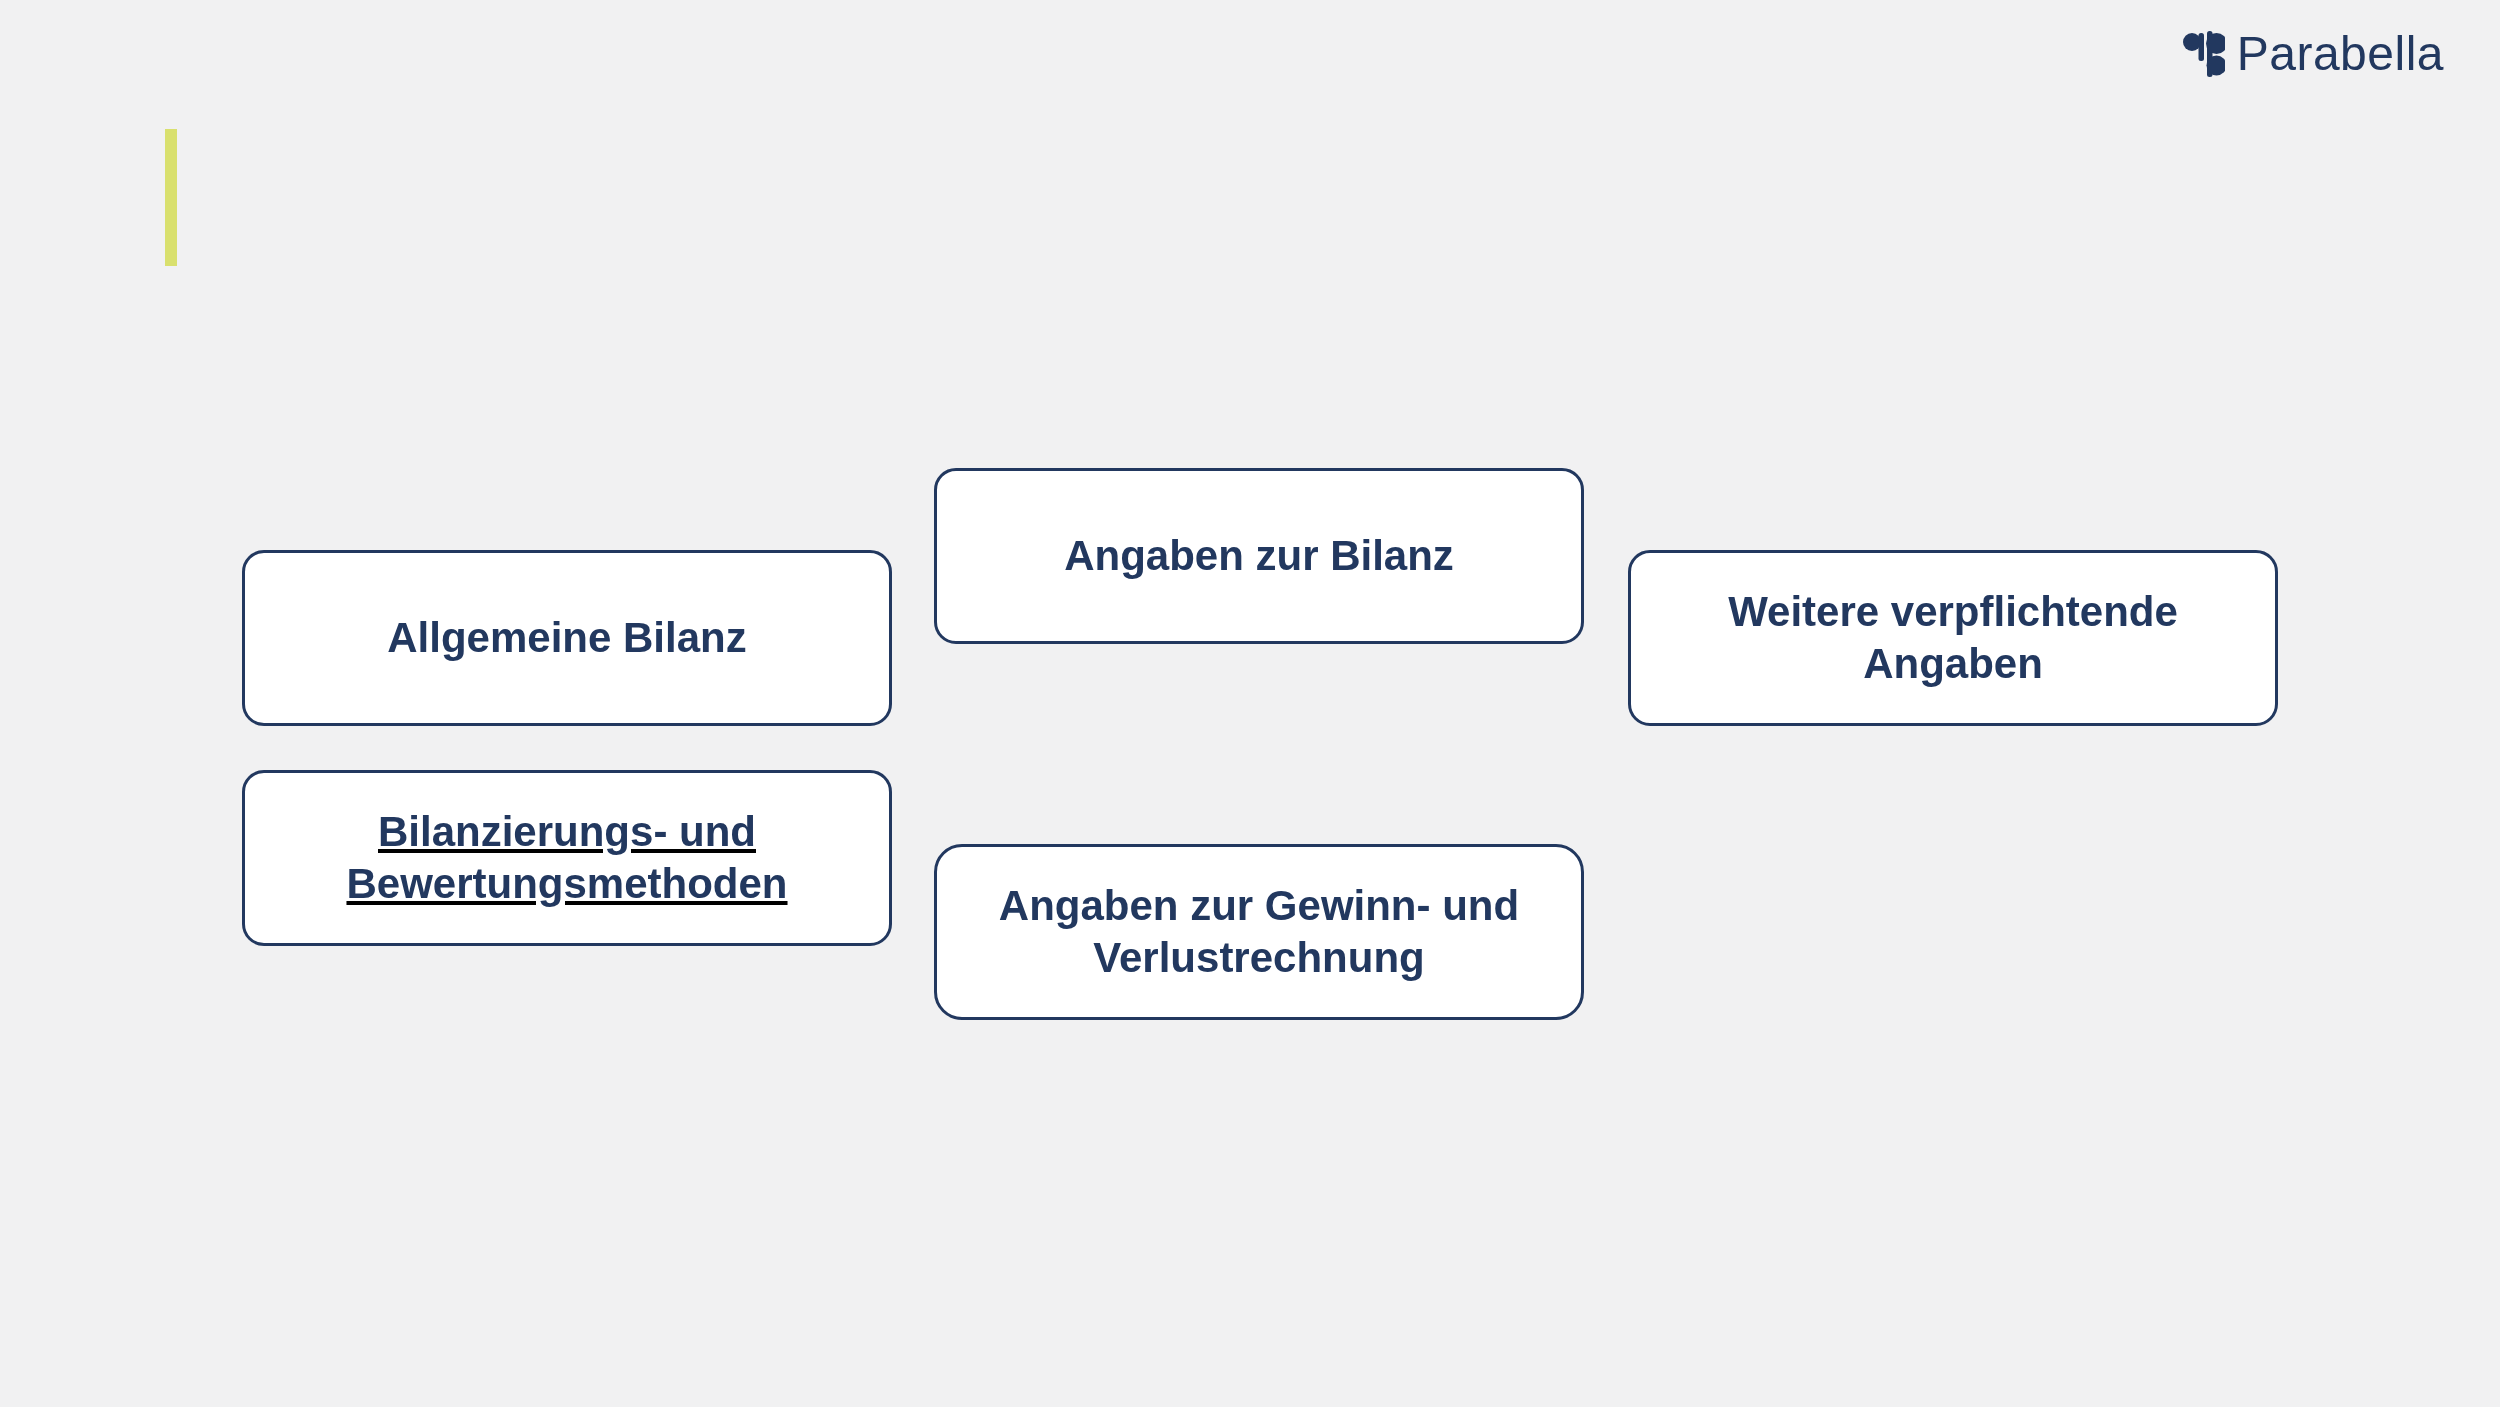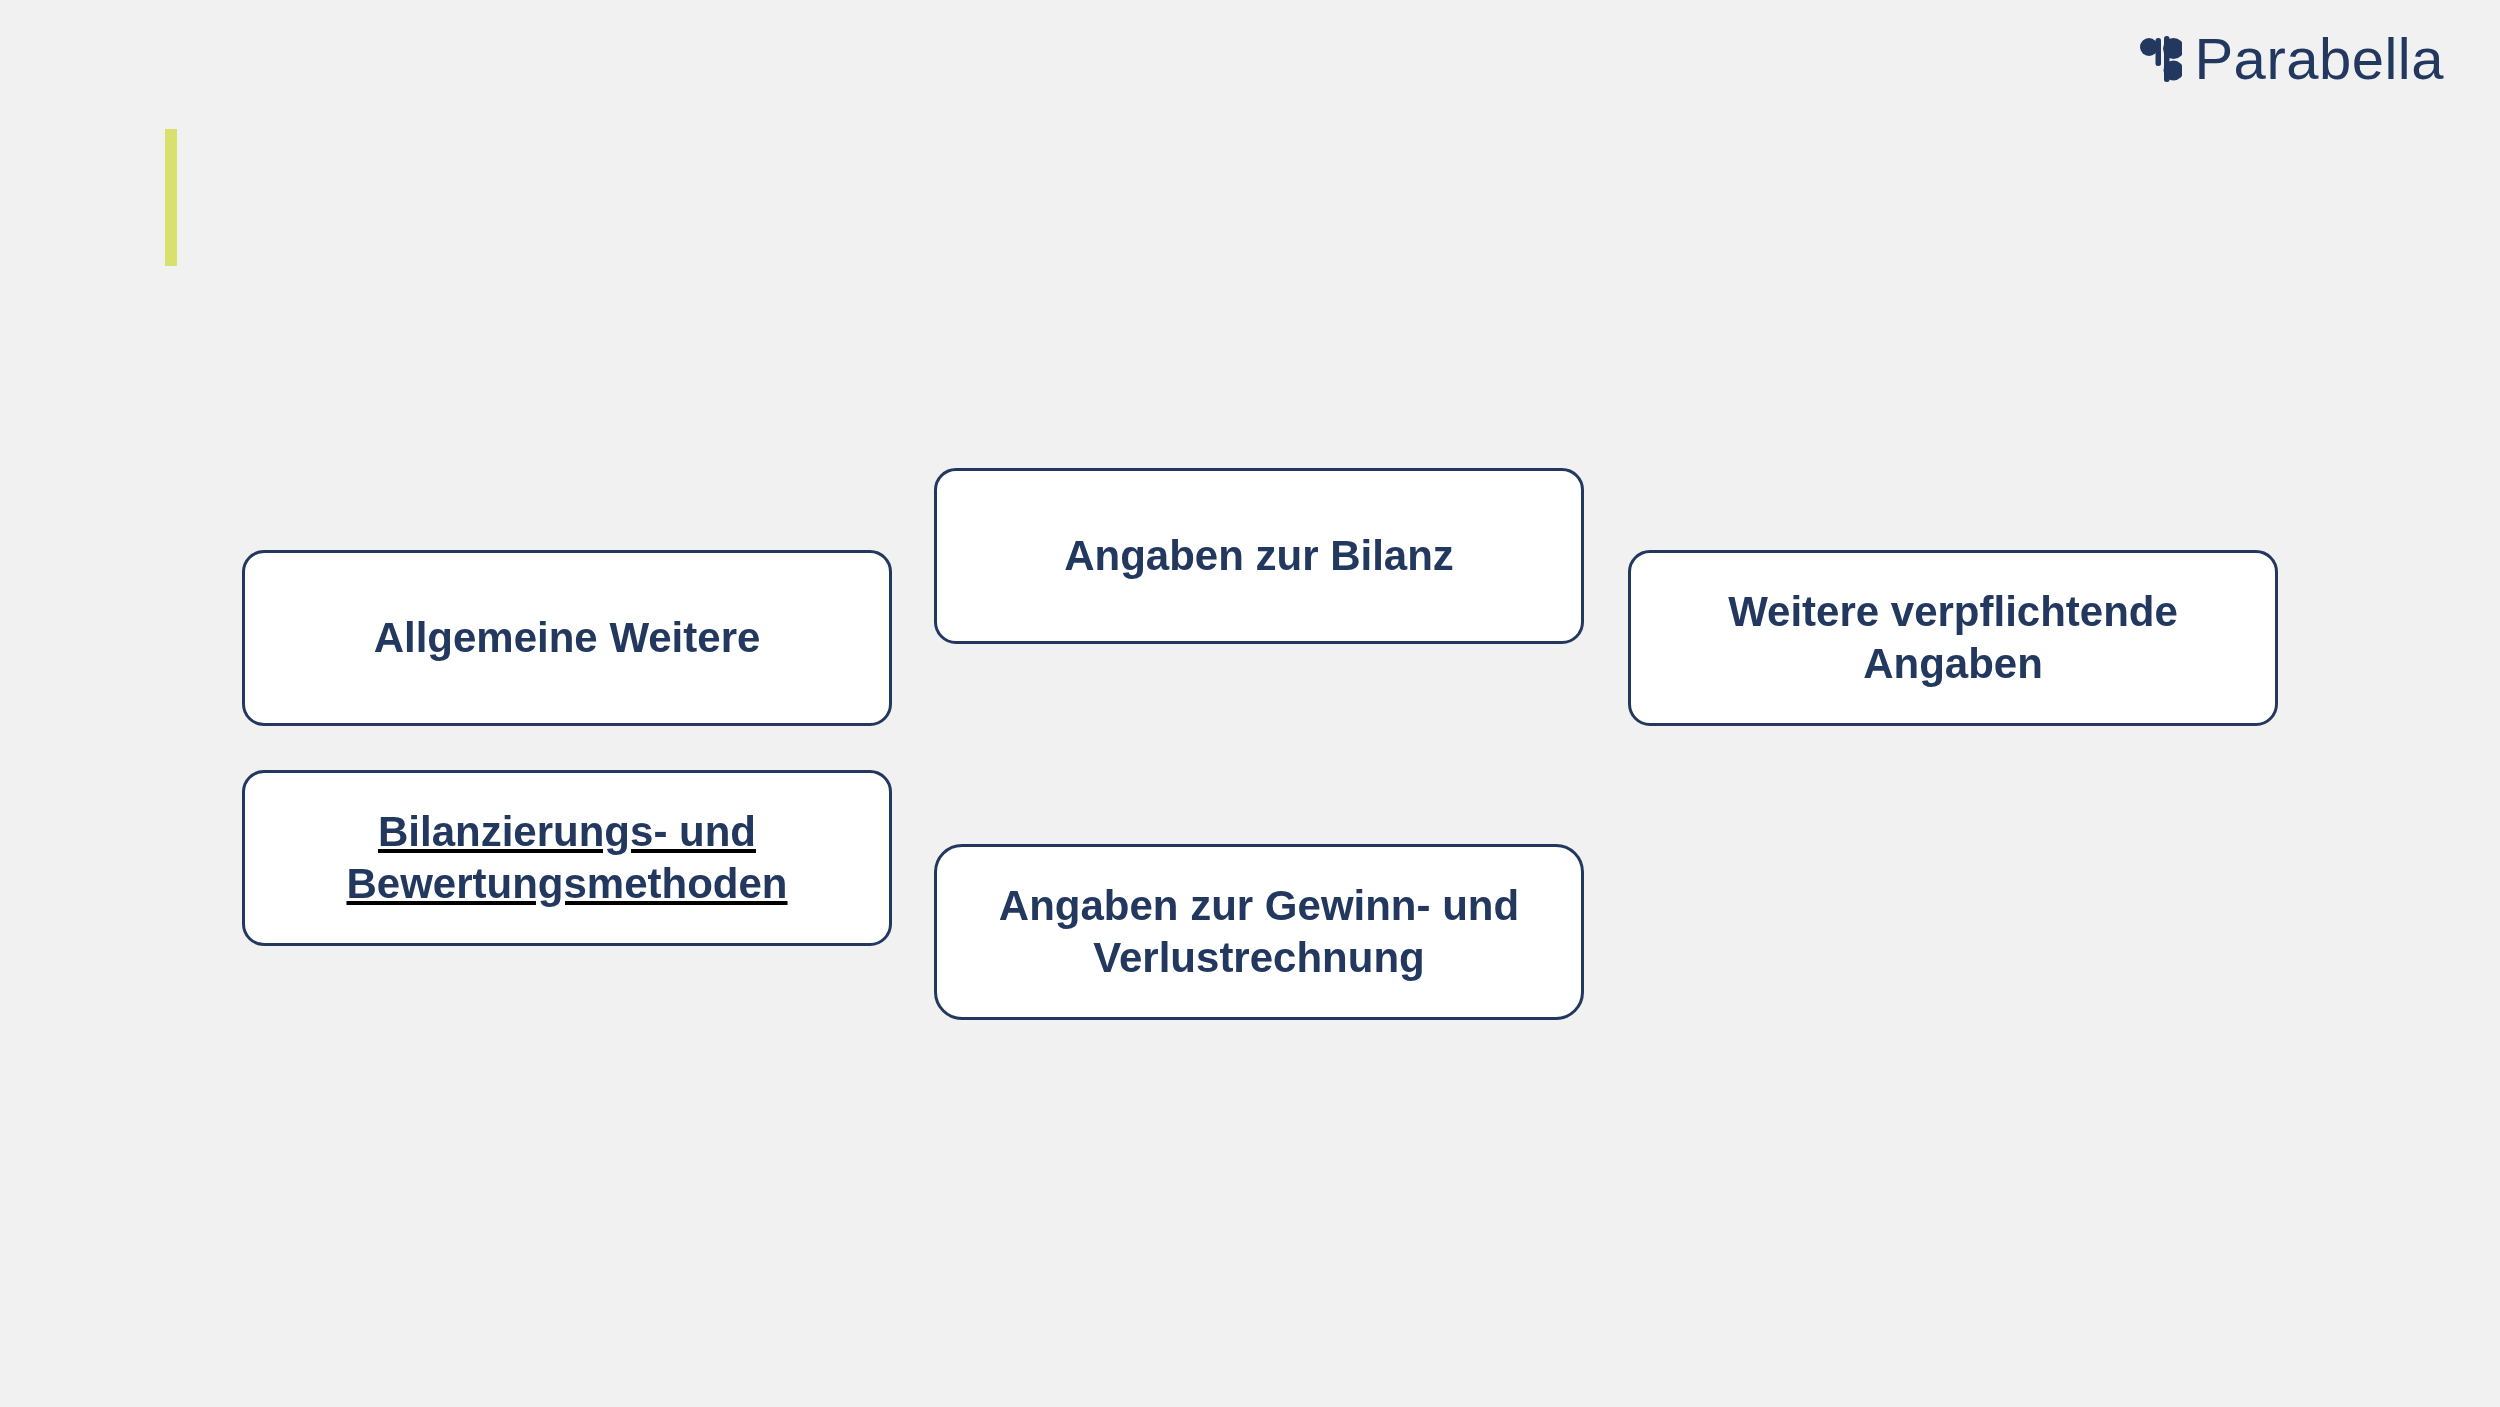--- a/index.html
+++ b/index.html
@@ -29,21 +29,21 @@
     position: absolute;
     top: 30px; right: 56px;
     display: flex;
     align-items: center;
     gap: 12px;
     color: var(--navy);
   }
   .logo-mark { width: 42px; height: 46px; display: block; }
   .logo-mark * { fill: var(--navy); }
   .logo-text {
-    font-size: 58px;
+    font-size: 48px;
     font-weight: 500;
     letter-spacing: 0.5px;
     color: var(--navy);
     line-height: 1;
   }
   .card {
     position: absolute;
     width: 650px; height: 176px;
     background: var(--card-bg);
     border: 3px solid var(--navy);
@@ -79,21 +79,21 @@
       <circle cx="9" cy="11" r="9"></circle>
       <rect x="15.5" y="2" width="5.5" height="28" rx="2.5"></rect>
       <rect x="24" y="0" width="5.5" height="46" rx="2.5"></rect>
       <circle cx="33.5" cy="12.5" r="10.5"></circle>
       <circle cx="33.5" cy="34.5" r="10"></circle>
     </svg>
     <span class="logo-text">Parabella</span>
   </div>
 
   <div class="card card-allgemeine">
-    <span class="card-label">Allgemeine Weitere</span>
+    <span class="card-label">Allgemeine Bilanz</span>
   </div>
 
   <div class="card card-bilanz">
     <span class="card-label">Angaben zur Bilanz</span>
   </div>
 
   <div class="card card-weitere">
     <span class="card-label">Weitere verpflichtende Angaben</span>
   </div>
 

